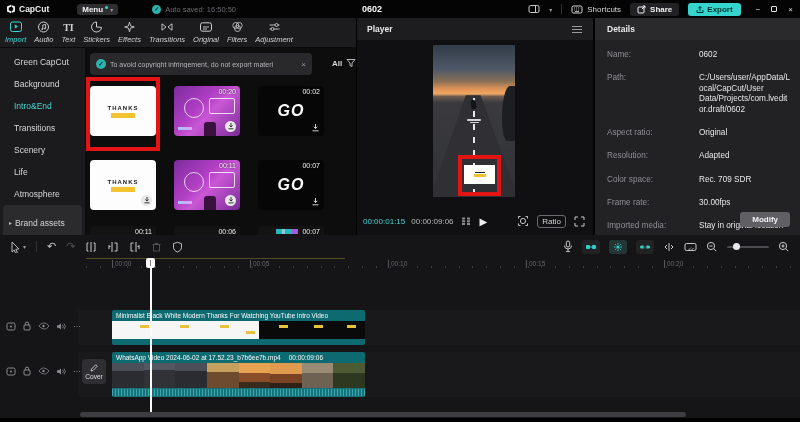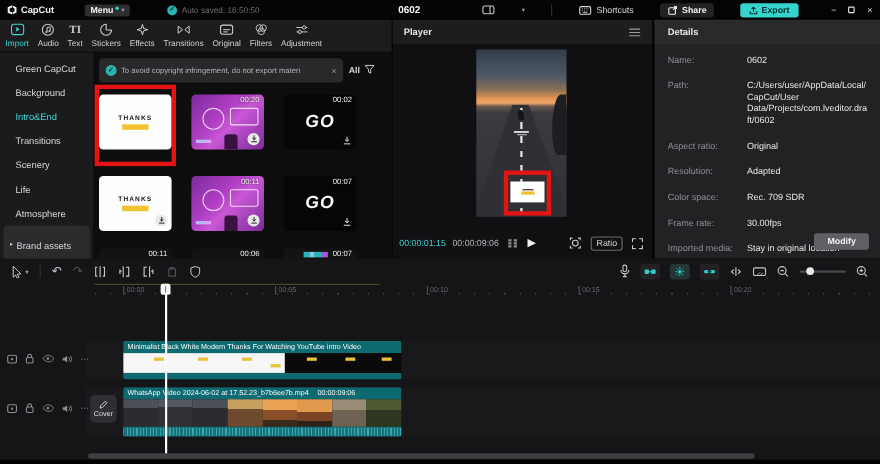--- a/index.html
+++ b/index.html
@@ -13,47 +13,47 @@
   .logo { display:flex; align-items:center; gap:3px; margin-left:6px; color:#fff; }
   .logo-text { font-size:8.5px; font-weight:bold; color:#f0f0f2; }
   .menu-pill { display:flex; align-items:center; gap:2px; background:#2e2e31; border-radius:3px; padding:1px 5px; margin-left:28px; }
   .menu-pill .mlabel { font-size:8px; font-weight:bold; color:#f2f2f4; }
   .teal-dot { width:3px; height:3px; border-radius:50%; background:#35d5ce; margin-bottom:4px; }
   .caret { font-size:6px; color:#9a9a9e; }
   .autosave { display:flex; align-items:center; gap:4px; margin-left:34px; }
   .as-check { width:9px; height:9px; border-radius:50%; background:#2bb3ad; color:#04231f; font-size:6px; line-height:9px; text-align:center; font-weight:bold; }
   .as-text { font-size:7.5px; color:#6d6d72; }
   .proj-title { position:absolute; left:362px; top:4px; font-size:9px; font-weight:bold; color:#fafafa; }
-  .tb-right { margin-left:auto; display:flex; align-items:center; gap:24px; margin-right:7px; }
+  .tb-right { margin-left:auto; display:flex; align-items:center; gap:9px; margin-right:7px; }
   .tb-icon { color:#c9c9cd; }
   .tb-divider { width:1px; height:10px; background:#333336; }
   .shortcuts { display:flex; align-items:center; gap:4px; color:#d8d8db; font-size:8px; }
   .share-btn { display:flex; align-items:center; gap:4px; background:#222225; border-radius:3px; padding:2px 7px; color:#f0f0f2; font-size:8px; font-weight:bold; }
   .export-btn { display:flex; align-items:center; gap:3px; background:#35d5ce; border-radius:3px; padding:2px 8px; color:#05302e; font-size:8px; font-weight:bold; }
   .win-ctl { display:flex; align-items:center; gap:11px; margin-left:6px; color:#e6e6e8; font-size:8px; }
   .max-box { width:6px; height:6px; border:1px solid #e6e6e8; border-radius:1px; }
 
   
   .left-panel { position:absolute; left:0; top:18px; width:356px; height:217px; background:#0d0d0e; }
   .tabbar { position:absolute; left:0; top:0; width:356px; height:30px; background:#1c1c1e; display:flex; align-items:center; padding:0 5px; gap:8px; border-bottom:1px solid #0a0a0b; }
   .tab { display:flex; flex-direction:column; align-items:center; gap:2px; color:#cfcfd2; }
-  .tab .tlabel { font-size:7.5px; }
+  .tab .tlabel { font-size:7.5px;font-style:italic; }
   .tab.active { color:#3fd6d2; }
   .ti-serif { font-family:"Liberation Serif", serif; font-size:10px; font-weight:bold; line-height:11px; }
   .sidebar { position:absolute; left:0; top:30px; width:85px; height:187px; background:#1b1b1d; padding-top:3px; }
   .side-item { height:22px; line-height:22px; padding-left:14px; font-size:8.5px; color:#d6d6d9; white-space:nowrap; }
   .side-item.active { color:#3fd6d2; }
   .side-item.pill { background:#2b2b2e; border-radius:4px; margin:0 3px; padding-left:6px; height:36px; line-height:20px; display:flex; align-items:center; gap:3px; }
   .pill-caret { font-size:6px; color:#b8b8bc; }
   .content { position:absolute; left:85px; top:30px; width:271px; height:187px; background:#0d0d0e; overflow:hidden; }
   .banner { position:absolute; left:5px; top:5px; width:222px; height:22px; background:#29292c; border-radius:4px; display:flex; align-items:center; gap:4px; padding:0 6px; }
   .bn-check { flex:0 0 auto; width:10px; height:10px; border-radius:50%; background:#2bb3ad; color:#04231f; font-size:6.5px; line-height:10px; text-align:center; font-weight:bold; }
   .bn-text { font-size:7px; color:#b5b5b9; white-space:nowrap; overflow:hidden; flex:1; }
   .bn-close { font-size:8px; color:#98989c; }
-  .all-filter { position:absolute; left:232px; top:10px; display:flex; align-items:center; gap:4px; color:#d6d6d9; font-size:8px; font-weight:bold; }
+  .all-filter { position:absolute; left:247px; top:10px; display:flex; align-items:center; gap:4px; color:#d6d6d9; font-size:8px; font-weight:bold; }
   .card { position:absolute; width:66px; height:50px; border-radius:4px; overflow:hidden; }
   .dur { position:absolute; top:2px; right:4px; font-size:7px; color:#f2f2f2; text-shadow:0 0 2px rgba(0,0,0,.8); }
   .card.white { background:#fdfdfd; display:flex; flex-direction:column; align-items:center; justify-content:center; }
   .thanks-txt { font-size:6px; font-weight:bold; letter-spacing:1px; color:#161616; }
   .thanks-bar { width:24px; height:5px; background:#f2c230; margin-top:2px; }
   .thanks-bar .inner { width:16px; height:1px; background:#5a4a10; margin:2px auto 0; }
   .card.purple { background:linear-gradient(135deg,#7c2b9d 0%,#b13fc4 40%,#c957d6 55%,#7a2b97 100%); }
   .p-circle { position:absolute; left:10px; top:12px; width:20px; height:20px; border:1px solid rgba(255,255,255,.75); border-radius:50%; }
   .p-rect { position:absolute; right:5px; top:12px; width:26px; height:16px; border:1px solid rgba(255,255,255,.8); border-radius:2px; }
   .p-glitch { position:absolute; left:4px; bottom:6px; width:14px; height:3px; background:linear-gradient(90deg,#9fe8ff,#e8b6ff); opacity:.8; }
@@ -81,21 +81,21 @@
   .t-tot { font-size:8px; color:#b9b9bd; }
   .play-glyph { font-size:10px; color:#f0f0f2; margin-left:2px; }
   .pp-right { margin-left:auto; display:flex; align-items:center; gap:8px; color:#c9c9cd; }
   .ratio-btn { font-size:8px; color:#d5d5d8; border:1px solid #6a6a6e; border-radius:3px; padding:1px 4px; }
 
   
   .details-panel { position:absolute; left:595px; top:18px; width:205px; height:217px; background:#222225; }
   .dt-header { position:absolute; left:0; top:0; width:205px; height:22px; background:#2a2a2d; display:flex; align-items:center; padding:0 12px; }
   .dt-title { font-size:8.5px; font-weight:bold; color:#e8e8ea; }
   .dt-body { position:absolute; left:12px; top:32px; right:10px; }
-  .dt-row { display:grid; grid-template-columns:64px 1fr; column-gap:8px; margin-bottom:12.5px; }
+  .dt-row { display:grid; grid-template-columns:64px 1fr; column-gap:28px; margin-bottom:12.5px; }
   .dt-label { font-size:8.2px; color:#8f8f94; white-space:nowrap; }
   .dt-value { font-size:8.2px; color:#e6e6e8; line-height:1.3; overflow-wrap:anywhere; }
   .modify-btn { position:absolute; right:10px; bottom:8px; background:#5f5f64; color:#f2f2f4; font-size:8px; font-weight:bold; border-radius:3px; padding:3px 12px; }
 
   
   .timeline { position:absolute; left:0; top:235px; width:800px; height:183px; background:#151517; }
   .tl-toolbar { position:absolute; left:0; top:0; width:800px; height:23px; display:flex; align-items:center; }
   .tool { color:#c9c9cd; margin-left:10px; display:flex; align-items:center; gap:2px; }
   .tool.dim { color:#505055; }
   .tool-divider { width:1px; height:11px; background:#333336; margin-left:10px; }

